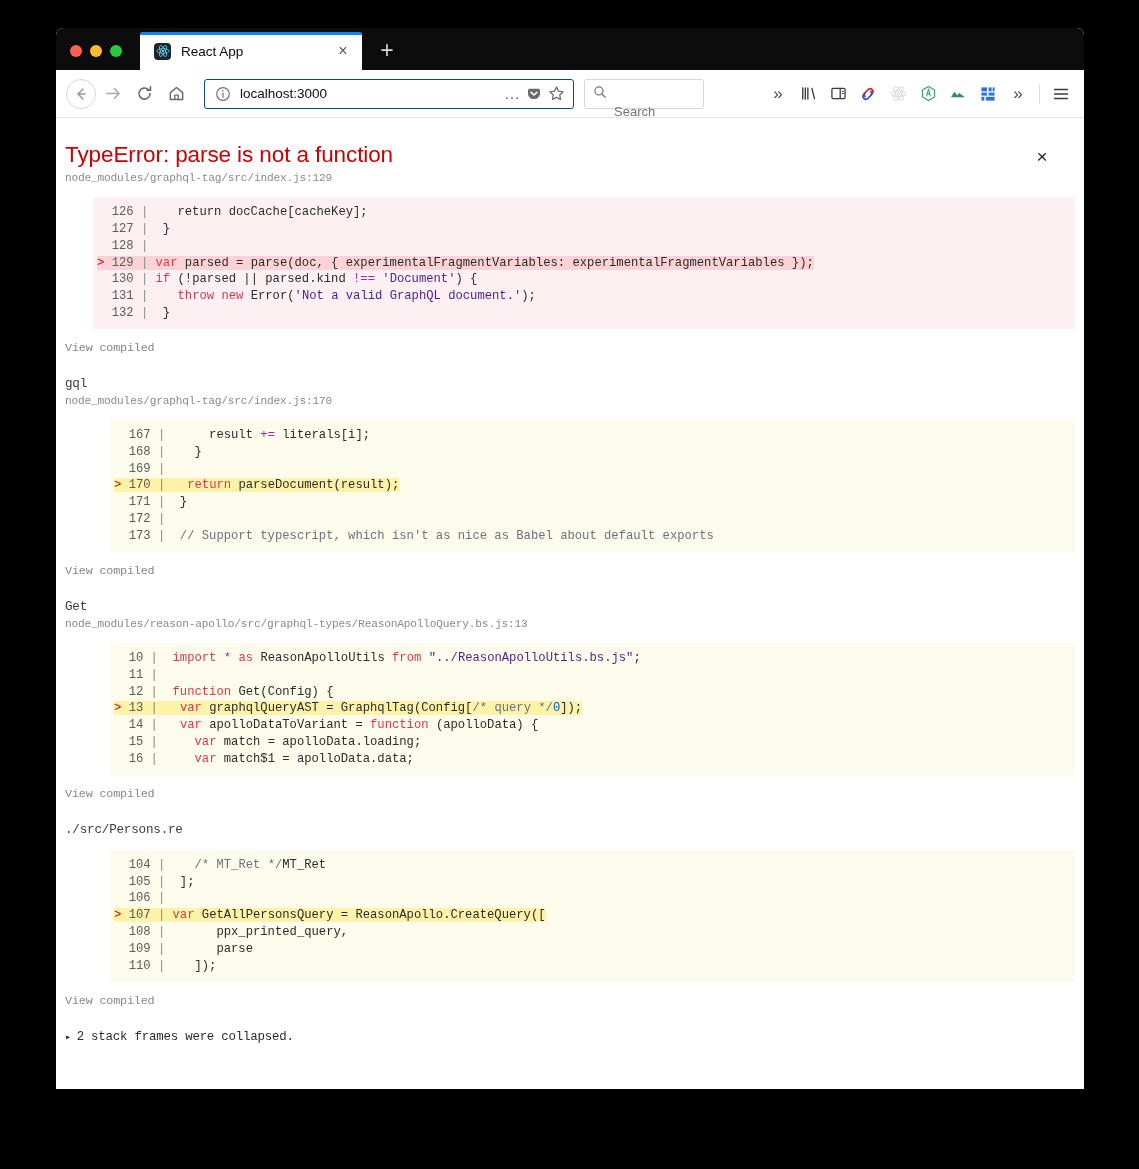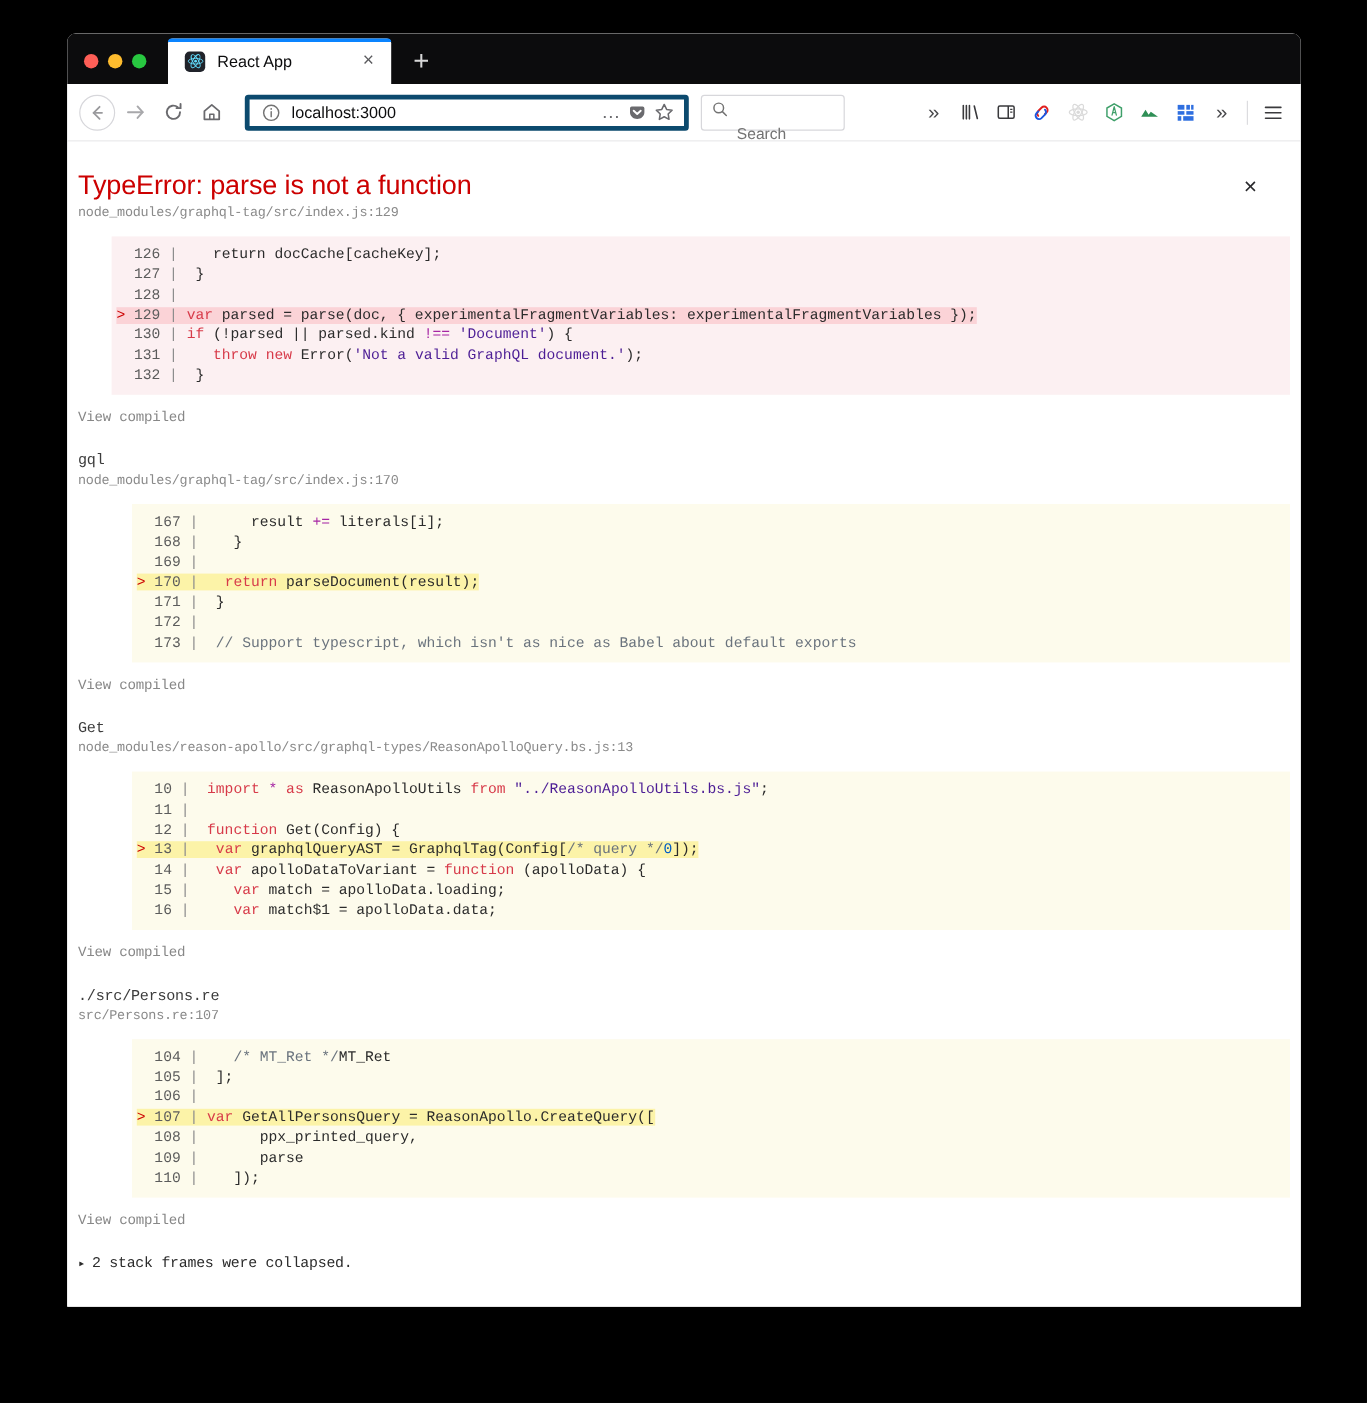--- a/index.html
+++ b/index.html
@@ -28,21 +28,21 @@
   }
   .traffic { display: flex; align-items: center; gap: 8px; padding: 0 13px 13px 14px; }
   .dot { width: 12px; height: 12px; border-radius: 50%; }
   .dot.red { background: #ff5f57; }
   .dot.yellow { background: #febc2e; }
   .dot.green { background: #28c840; }
 
   .tab {
     position: relative;
     display: flex; align-items: center;
-    height: 38px; width: 186px;
+    height: 38px; width: 222px;
     background: #fff; border-radius: 4px 4px 0 0;
     padding: 0 10px 0 14px;
     margin-left: 5px;
   }
   .tab::before {
     content: ""; position: absolute; left: 0; right: 0; top: 0;
     height: 3px; background: #0a84ff; border-radius: 3px 3px 0 0;
   }
   .tab-favicon {
     width: 17px; height: 17px; flex: 0 0 17px;
@@ -75,21 +75,21 @@
   .navbtn {
     width: 32px; height: 32px; flex: 0 0 32px;
     display: flex; align-items: center; justify-content: center;
     color: #6a6a6e;
   }
   .navbtn.back { border: 1px solid #d7d7db; border-radius: 50%; width: 30px; height: 30px; flex: 0 0 30px; }
   .navbtn.dim { color: #b1b1b3; }
 
   .urlbar {
     flex: 0 0 370px; height: 30px; margin: 0 10px 0 12px;
-    border: 4px solid #0c4a6e; border-radius: 3px;
+    border: 1px solid #0c4a6e; border-radius: 3px;
     background: #fff; display: flex; align-items: center;
     padding: 0 6px 0 10px;
   }
   .url-info { width: 16px; height: 16px; flex: 0 0 16px; color: #737373; margin-right: 9px; }
   .url-text { flex: 1; font-size: 13.5px; color: #0c0c0d; white-space: nowrap; }
   .url-act { width: 22px; height: 22px; flex: 0 0 22px; display: flex; align-items: center; justify-content: center; color: #6a6a6e; }
 
   .searchbar {
     flex: 0 0 120px; height: 30px;
     border: 1px solid #d7d7db; border-radius: 3px;
@@ -342,21 +342,20 @@
             <div class="view-compiled">View compiled</div>
           </div>
           <div class="frame">
             <div class="frame-fn">Get</div>
             <div class="frame-loc">node_modules/reason-apollo/src/graphql-types/ReasonApolloQuery.bs.js:13</div>
             <div class="codeblock cream"><div class="cline"><span class="hlwrap"><span class="mark">  </span><span class="lno">10</span><span class="bar"> | </span><span class="tok-kw"> import</span><span class="tok-pln"> </span><span class="tok-op">*</span><span class="tok-pln"> </span><span class="tok-kw">as</span><span class="tok-pln"> ReasonApolloUtils </span><span class="tok-kw">from</span><span class="tok-pln"> </span><span class="tok-str">"../ReasonApolloUtils.bs.js"</span><span class="tok-pln">;</span></span></div><div class="cline"><span class="hlwrap"><span class="mark">  </span><span class="lno">11</span><span class="bar"> | </span><span class="tok-pln"></span></span></div><div class="cline"><span class="hlwrap"><span class="mark">  </span><span class="lno">12</span><span class="bar"> | </span><span class="tok-kw"> function</span><span class="tok-pln"> Get(Config) {</span></span></div><div class="cline hl-cream"><span class="hlwrap"><span class="mark">&gt; </span><span class="lno">13</span><span class="bar"> | </span><span class="tok-pln">  </span><span class="tok-kw">var</span><span class="tok-pln"> graphqlQueryAST = GraphqlTag(Config[</span><span class="tok-com">/* query */</span><span class="tok-num">0</span><span class="tok-pln">]);</span></span></div><div class="cline"><span class="hlwrap"><span class="mark">  </span><span class="lno">14</span><span class="bar"> | </span><span class="tok-pln">  </span><span class="tok-kw">var</span><span class="tok-pln"> apolloDataToVariant = </span><span class="tok-kw">function</span><span class="tok-pln"> (apolloData) {</span></span></div><div class="cline"><span class="hlwrap"><span class="mark">  </span><span class="lno">15</span><span class="bar"> | </span><span class="tok-pln">    </span><span class="tok-kw">var</span><span class="tok-pln"> match = apolloData.loading;</span></span></div><div class="cline"><span class="hlwrap"><span class="mark">  </span><span class="lno">16</span><span class="bar"> | </span><span class="tok-pln">    </span><span class="tok-kw">var</span><span class="tok-pln"> match$1 = apolloData.data;</span></span></div></div>
             <div class="view-compiled">View compiled</div>
           </div>
           <div class="frame">
             <div class="frame-fn">./src/Persons.re</div>
-            <div class="frame-loc">src/Persons.re:107</div>
             <div class="codeblock cream"><div class="cline"><span class="hlwrap"><span class="mark">  </span><span class="lno">104</span><span class="bar"> | </span><span class="tok-pln">   </span><span class="tok-com">/* MT_Ret */</span><span class="tok-pln">MT_Ret</span></span></div><div class="cline"><span class="hlwrap"><span class="mark">  </span><span class="lno">105</span><span class="bar"> | </span><span class="tok-pln"> ];</span></span></div><div class="cline"><span class="hlwrap"><span class="mark">  </span><span class="lno">106</span><span class="bar"> | </span><span class="tok-pln"></span></span></div><div class="cline hl-cream"><span class="hlwrap"><span class="mark">&gt; </span><span class="lno">107</span><span class="bar"> | </span><span class="tok-kw">var</span><span class="tok-pln"> GetAllPersonsQuery = ReasonApollo.CreateQuery([</span></span></div><div class="cline"><span class="hlwrap"><span class="mark">  </span><span class="lno">108</span><span class="bar"> | </span><span class="tok-pln">      ppx_printed_query,</span></span></div><div class="cline"><span class="hlwrap"><span class="mark">  </span><span class="lno">109</span><span class="bar"> | </span><span class="tok-pln">      parse</span></span></div><div class="cline"><span class="hlwrap"><span class="mark">  </span><span class="lno">110</span><span class="bar"> | </span><span class="tok-pln">   ]);</span></span></div></div>
             <div class="view-compiled">View compiled</div>
           </div>
           <div class="frame">
             <div class="collapsed"><span class="arrow">▸ </span><span>2 stack frames were collapsed.</span></div>
           </div>
         </div>
     </div>
 
   </div>

